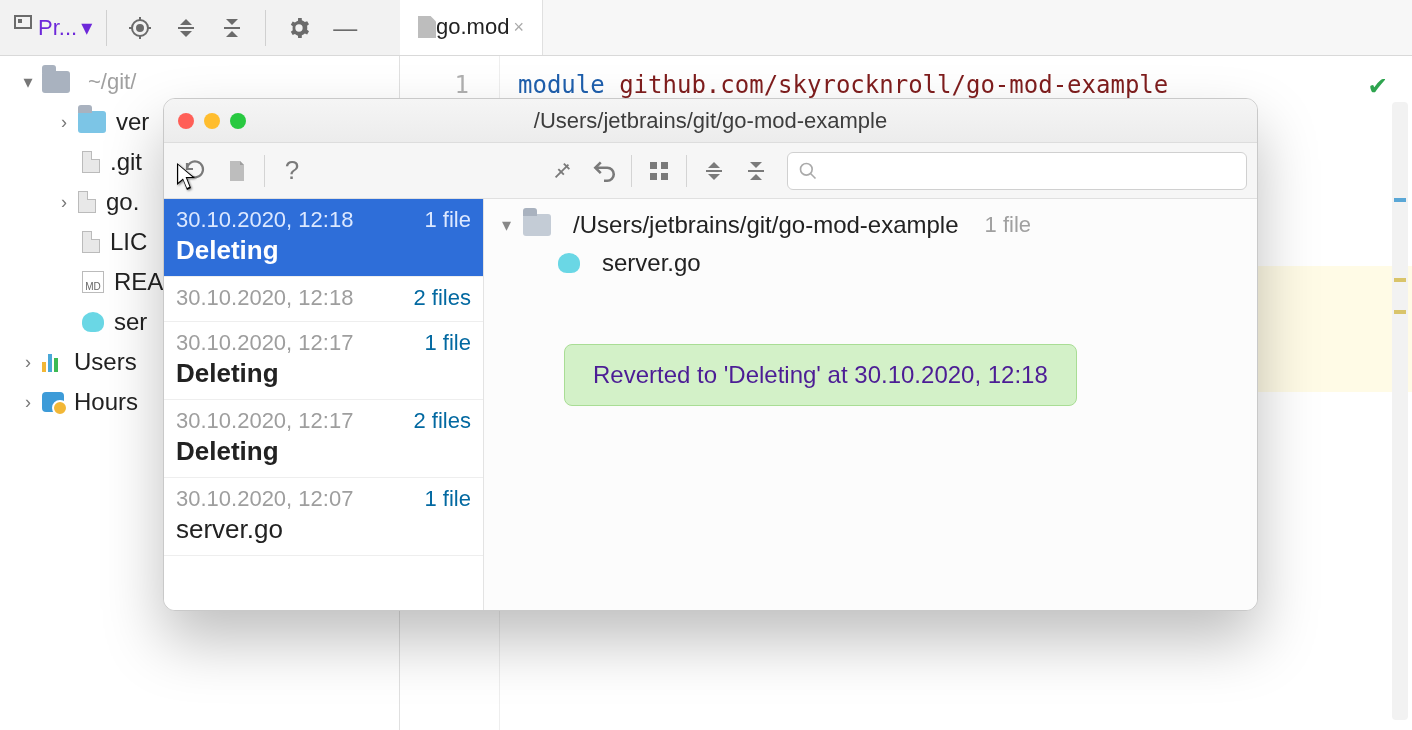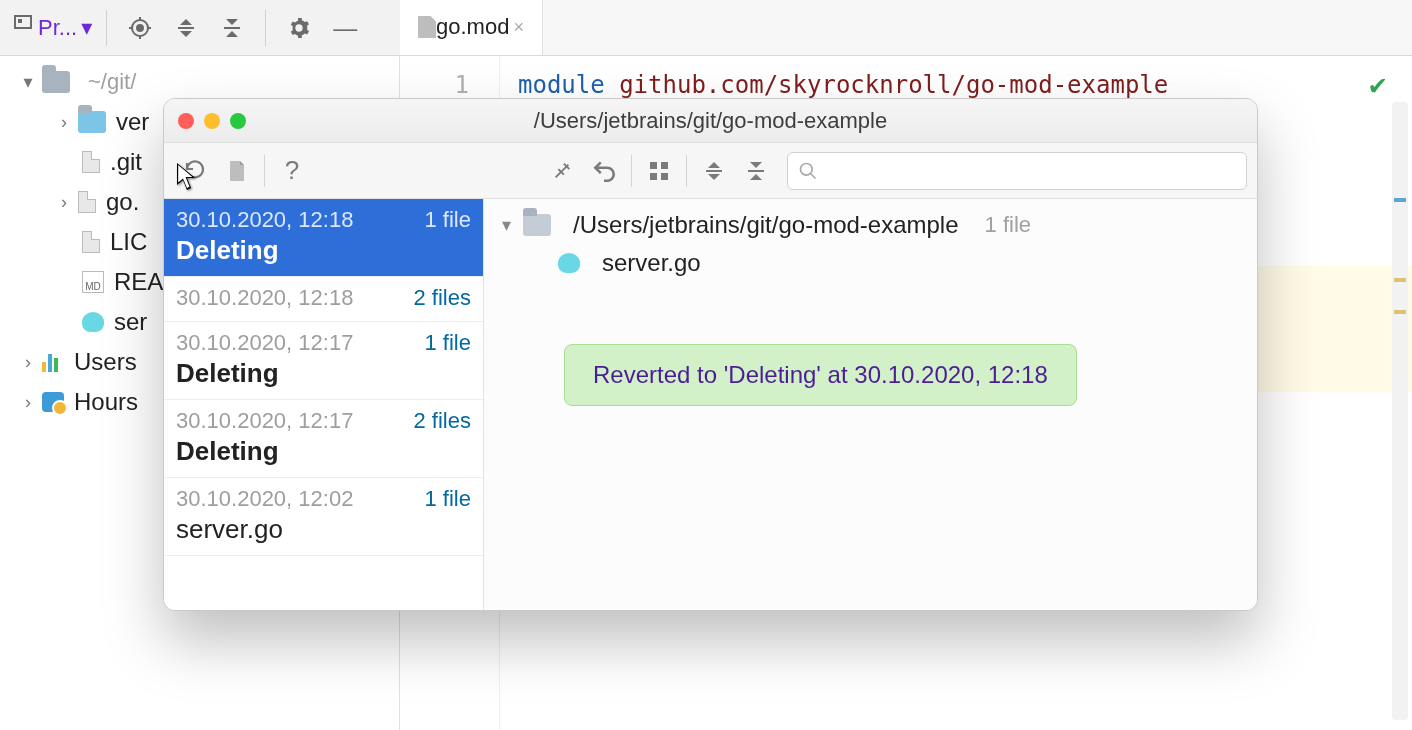--- a/index.html
+++ b/index.html
@@ -439,21 +439,21 @@
       </div>
       <div class="hist-item">
         <div class="hist-top">
             <span>30.10.2020, 12:17</span>
             <span>2 files</span>
           </div>
         <div class="hist-action">Deleting</div>
       </div>
       <div class="hist-item">
         <div class="hist-top">
-            <span>30.10.2020, 12:02</span>
+            <span>30.10.2020, 12:07</span>
             <span>1 file</span>
           </div>
         <div class="hist-action" style="font-weight:400">server.go</div>
       </div>
 
     </div>
 
     <div class="hist-content">
       <div class="path-row">
         <span class="chev">▾</span>

